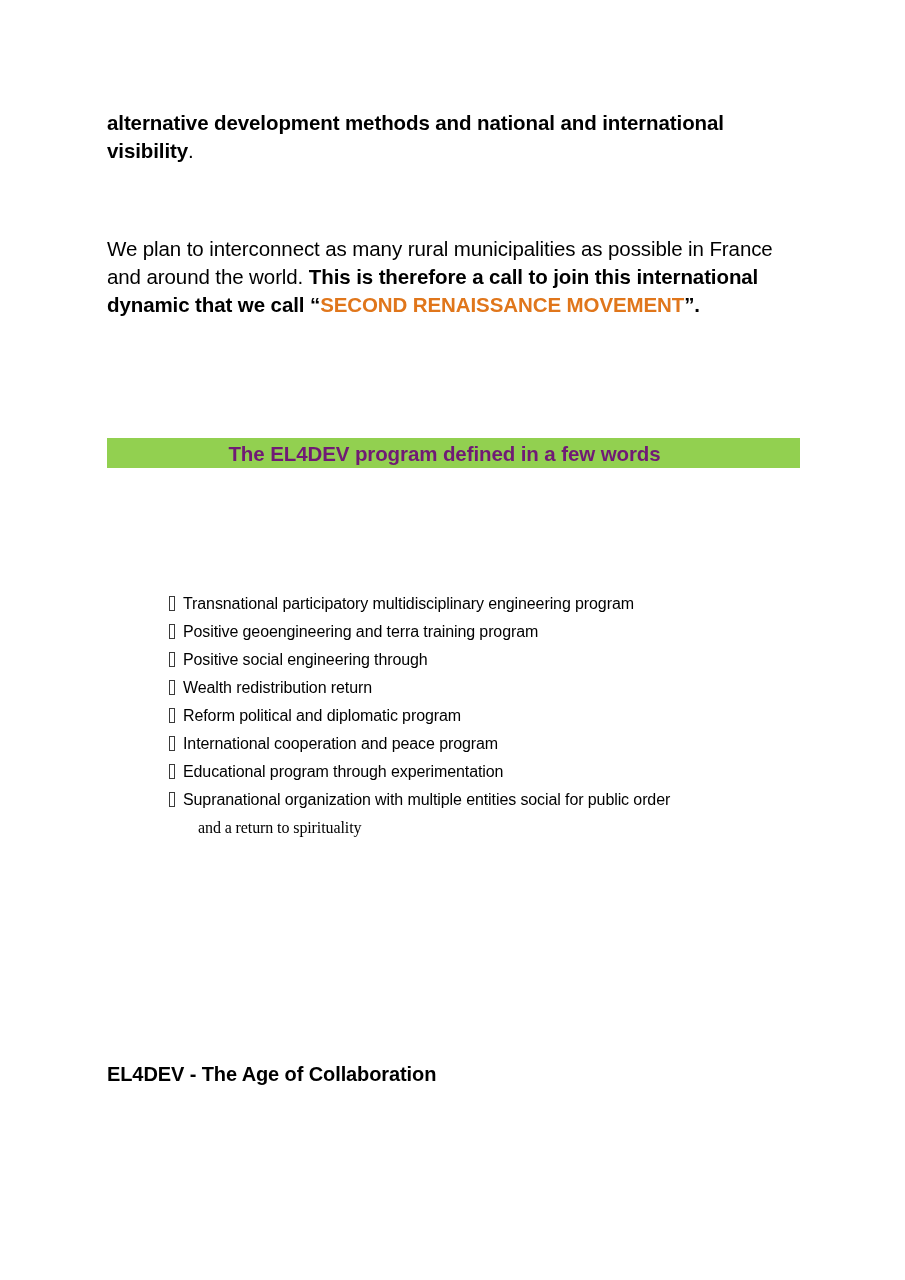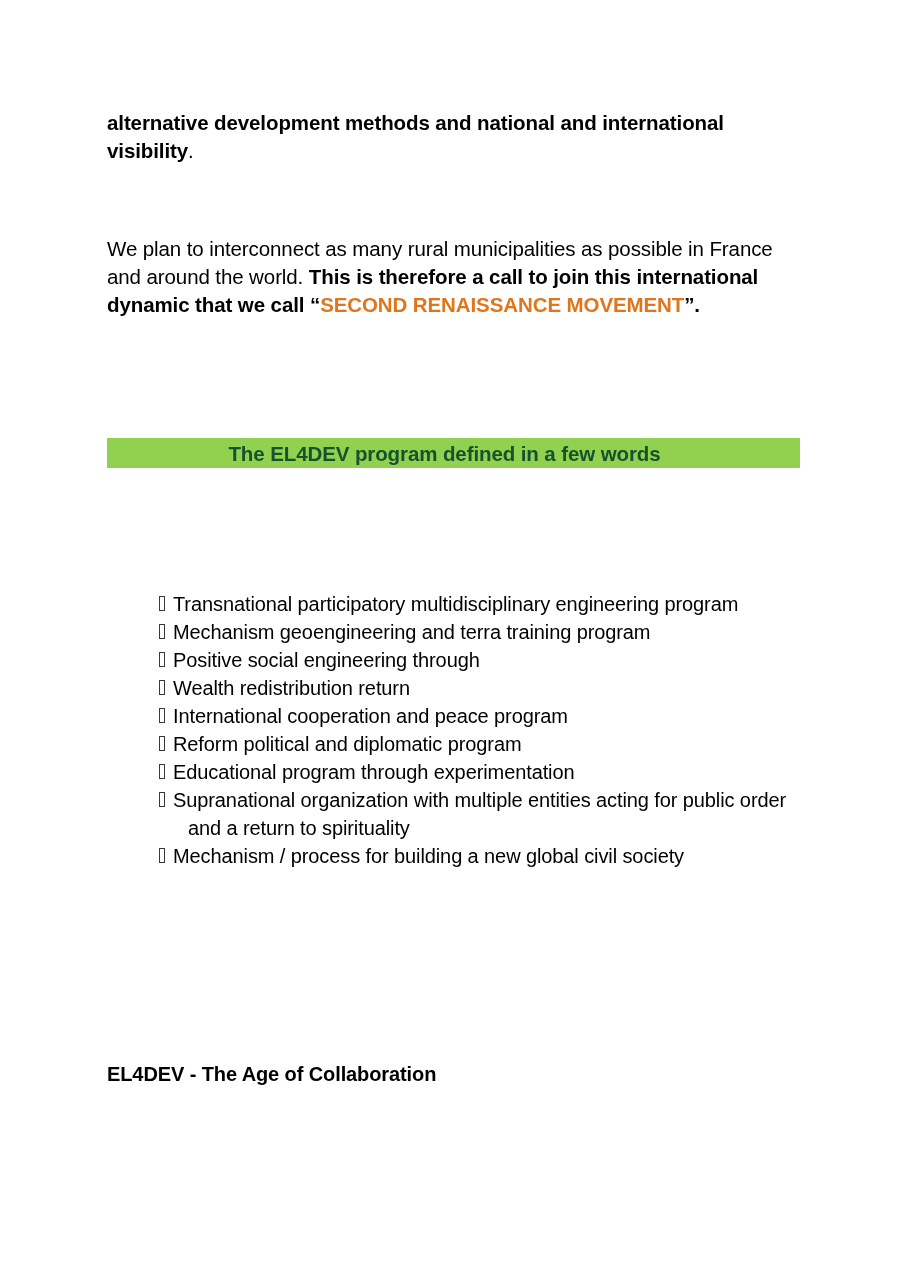--- a/index.html
+++ b/index.html
@@ -60,53 +60,54 @@
     background: #92d050;
     box-sizing: border-box;
     display: flex;
     align-items: center;
     justify-content: center;
   }
   .banner-text {
     font-size: 20.5px;
     font-weight: bold;
     line-height: 1;
-    color: #14532d;
+    color: #701a75;
     letter-spacing: -0.1px;
     
     position: relative;
     left: -9px;
     top: 1px;
     white-space: nowrap;
   }
 
   
   .list {
     position: absolute;
-    left: 159px;
+    left: 169px;
     top: 590px;
     width: 680px;
-    font-size: 20px;
+    font-size: 16px;
     line-height: 28px;
     letter-spacing: -0.1px;
   }
   .list-item {
     display: block;
     position: relative;
     padding-left: 14px;
     text-indent: 0;
     white-space: normal;
   }
   
   .list-item.wrap {
     padding-left: 14px;
   }
   .list-item.wrap .cont {
     display: block;
     padding-left: 15px;
+    font-family: Liberation Serif, serif;
   }
 
   .bullet {
     position: absolute;
     left: 0;
     top: 6px;
     display: inline-block;
     width: 6px;
     height: 15px;
     border: 1px solid #3a3a3a;
@@ -149,57 +150,53 @@
 
   <div class="list">
 
     <div class="list-item">
       <span class="bullet"></span>
       <span class="item-text">Transnational participatory multidisciplinary engineering program</span>
     </div>
 
     <div class="list-item">
       <span class="bullet"></span>
-      <span class="item-text">Mechanism geoengineering and terra training program</span>
+      <span class="item-text">Positive geoengineering and terra training program</span>
     </div>
 
     <div class="list-item">
       <span class="bullet"></span>
       <span class="item-text">Positive social engineering through</span>
     </div>
 
     <div class="list-item">
       <span class="bullet"></span>
       <span class="item-text">Wealth redistribution return</span>
     </div>
 
 
     <div class="list-item">
       <span class="bullet"></span>
+      <span class="item-text">Reform political and diplomatic program</span>
+    </div>
+
+    <div class="list-item">
+      <span class="bullet"></span>
       <span class="item-text">International cooperation and peace program</span>
     </div>
 
     <div class="list-item">
       <span class="bullet"></span>
-      <span class="item-text">Reform political and diplomatic program</span>
-    </div>
-
-    <div class="list-item">
-      <span class="bullet"></span>
       <span class="item-text">Educational program through experimentation</span>
     </div>
 
     <div class="list-item wrap">
       <span class="bullet"></span>
-      <span class="item-text">Supranational organization with multiple entities acting for public order</span>
+      <span class="item-text">Supranational organization with multiple entities social for public order</span>
       <span class="cont">and a return to spirituality</span>
     </div>
 
-    <div class="list-item">
-      <span class="bullet"></span>
-      <span class="item-text">Mechanism / process for building a new global civil society</span>
-    </div>
 
   </div>
 
   <div class="footer-heading">EL4DEV - The Age of Collaboration</div>
 
 </div>
 
 </body></html>

